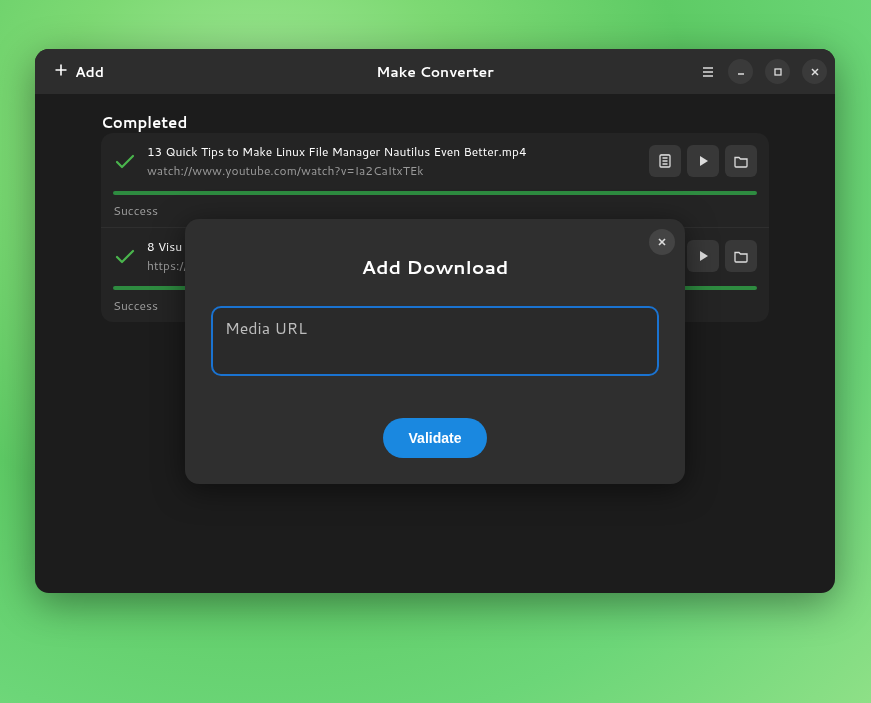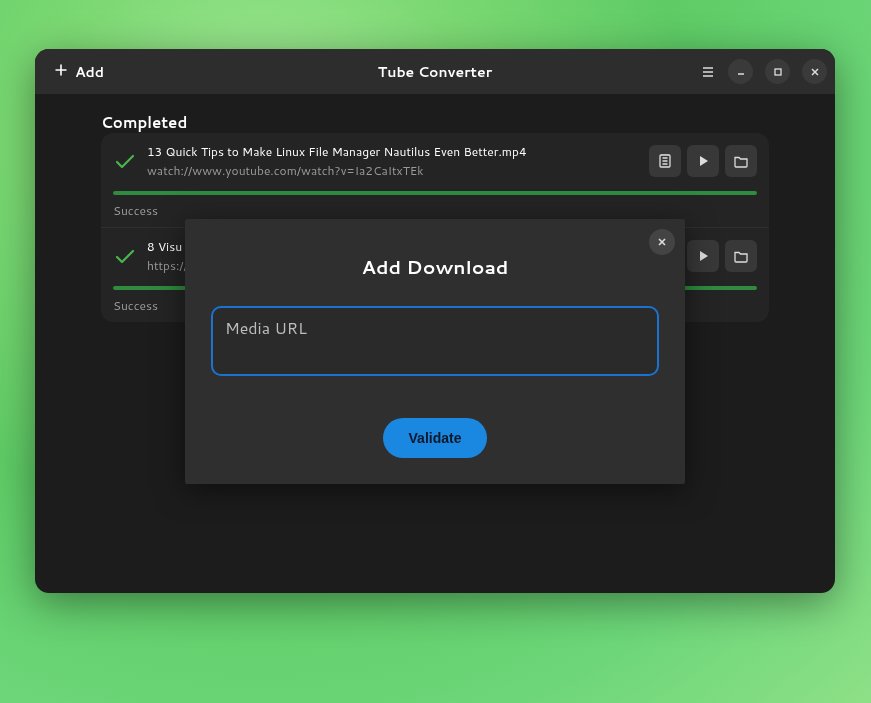--- a/index.html
+++ b/index.html
@@ -164,21 +164,21 @@
       margin-top: 7px;
     }
 
     
     .modal {
       position: absolute;
       top: 170px;
       left: 150px;
       width: 500px;
       background: #2f2f2f;
-      border-radius: 2px;
+      border-radius: 14px;
       box-shadow: 0 6px 30px rgba(0,0,0,0.5);
       padding: 18px 26px 26px 26px;
     }
 
     .modal-close {
       position: absolute;
       top: 10px;
       right: 10px;
       width: 26px;
       height: 26px;
@@ -220,21 +220,21 @@
       outline: none;
       color: #fff;
       font-size: 14px;
       caret-color: #fff;
     }
 
     .validate-btn {
       display: block;
       margin: 0 auto;
       background: #1a88e0;
-      color: #0f172a;
+      color: #ffffff;
       font-weight: 700;
       font-size: 14px;
       border: none;
       border-radius: 22px;
       padding: 12px 26px;
       cursor: pointer;
     }
   </style>
 </head>
 <body>
@@ -245,21 +245,21 @@
     <div class="add-btn">
       <span>
         <svg width="16" height="16" viewBox="0 0 16 16" fill="none" stroke="currentColor" stroke-width="1.6">
             <line x1="8" y1="2.5" x2="8" y2="13.5"></line>
             <line x1="2.5" y1="8" x2="13.5" y2="8"></line>
           </svg>
       </span>
       <span style="font-size:14px;font-weight:600">Add</span>
     </div>
 
-    <div class="title">Tube Converter</div>
+    <div class="title">Make Converter</div>
 
     <div class="window-controls">
       <div class="menu-icon">
         <svg width="16" height="16" viewBox="0 0 16 16" fill="none" stroke="currentColor" stroke-width="1.4">
             <line x1="3" y1="4" x2="13" y2="4"></line>
             <line x1="3" y1="8" x2="13" y2="8"></line>
             <line x1="3" y1="12" x2="13" y2="12"></line>
           </svg>
       </div>
       <div class="ctrl">

